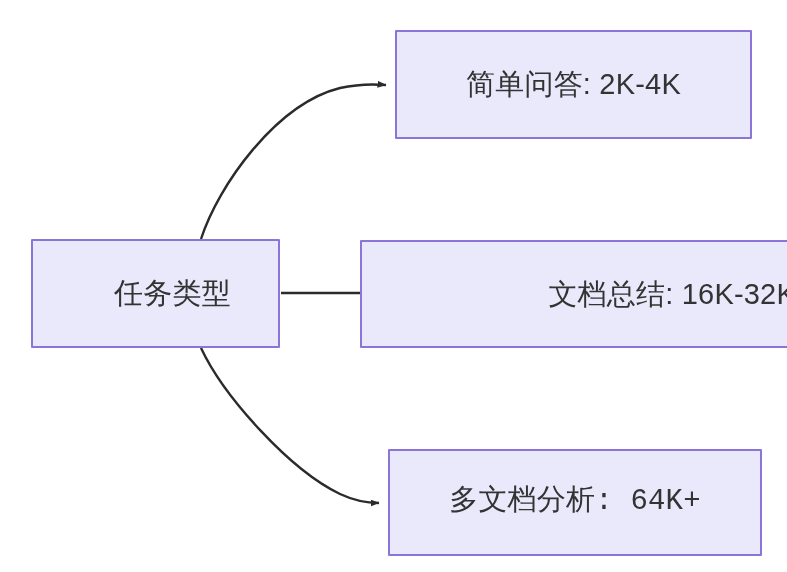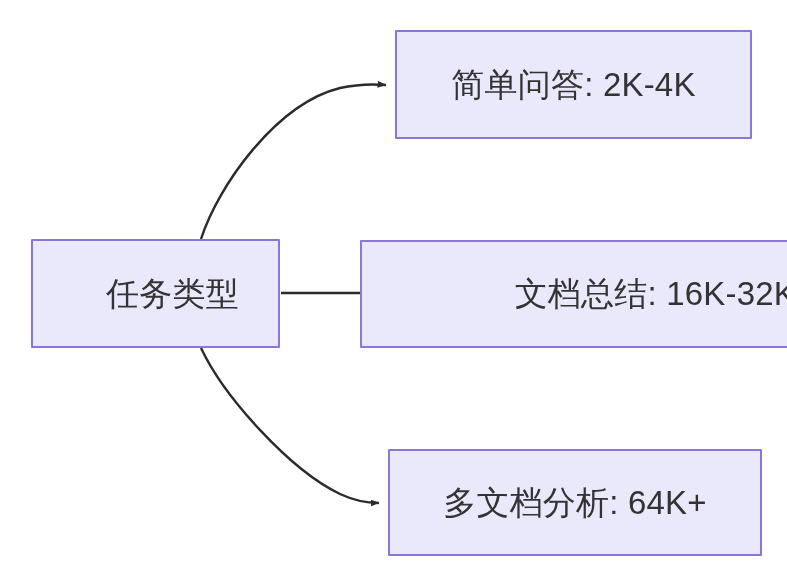--- a/index.html
+++ b/index.html
@@ -31,21 +31,21 @@
     background: #eae8fb;
     border: 2px solid #8c75d8;
     border-radius: 1px;
     display: flex;
     align-items: center;
     justify-content: center;
     z-index: 2;
   }
   .node-label {
     color: #333333;
-    font-size: 33px;
+    font-size: 29px;
     line-height: 1.2;
     font-weight: 400;
     letter-spacing: 0.2px;
     white-space: nowrap;
     text-align: center;
   }
   
   #node-root {
     left: 31px;
     top: 239px;
@@ -65,20 +65,21 @@
     top: 240px;
     width: 438px;
     height: 108px;
     justify-content: flex-end;
   }
   #node-multi-doc {
     left: 388px;
     top: 449px;
     width: 374px;
     height: 107px;
+    font-family: Liberation Mono, monospace;
   }
 </style>
 </head>
 <body>
 
 <div id="canvas">
 
   <svg id="edge-layer" viewBox="0 0 787 572" width="787" height="572" xmlns="http://www.w3.org/2000/svg">
     <defs>
       <marker id="arrowhead" markerWidth="9" markerHeight="7" refX="8.5" refY="3.5" orient="auto" markerUnits="userSpaceOnUse">

